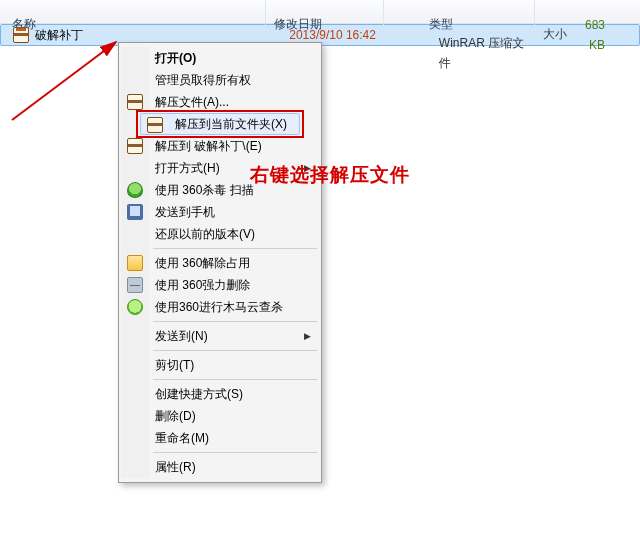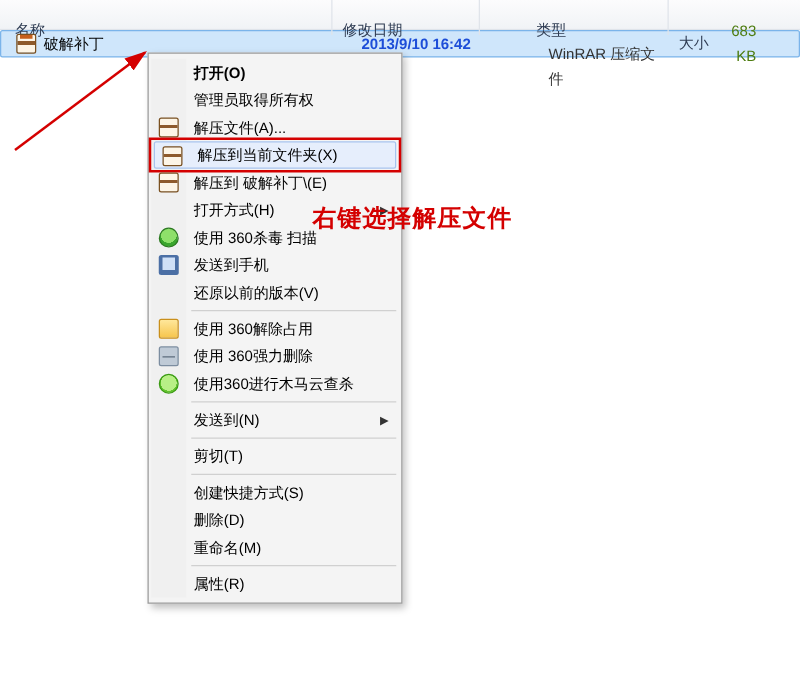--- a/index.html
+++ b/index.html
@@ -44,21 +44,21 @@
     padding: 0 4px;
   }
   .filerow.selected {
     background: #cfe6fb;
     border: 1px solid #7bb4ea;
     border-radius: 2px;
     gap: 44px;
   }
   .fcell { padding: 0 8px; line-height: 20px; }
   .fcell.name { width: 262px; display:flex; align-items:center; gap:6px; }
-  .fcell.date { width: 118px; color:#1d4ed8;font-weight:bold; }
+  .fcell.date { width: 118px; color:#c2410c; }
   .fcell.type { width: 114px; color:#333;margin-top:36px; }
   .fcell.size { flex:1; text-align:right; padding-right:30px; color:#4d7c0f; }
 
   
   .rar-icon {
     width:16px; height:16px; position:relative; flex:0 0 16px;
   }
   .rar-icon::before{
     content:""; position:absolute; inset:0;
     background:linear-gradient(#fdf5e6 0 35%, #8e5a2b 35% 55%, #fdf5e6 55% 100%);
@@ -96,21 +96,21 @@
     content:"▶"; position:absolute; right:8px; font-size:9px; color:#333;
   }
   .mi .ic {
     position:absolute; left:6px; top:3px; width:16px; height:16px;
   }
   .sep {
     height:1px; margin:3px 2px 3px 32px; background:#d0d0d0;
   }
   
   .hl-wrap{
-    position:relative; margin:0 2px;
+    position:relative; margin:0 19px;
   }
   .hl-wrap .mi{
     background:#e6eefc;
     border:1px solid #a8c3ee;
     border-radius:2px;
   }
   .redbox{
     position:absolute; inset:-3px -4px;
     border:2px solid #d40000;
     pointer-events:none;

